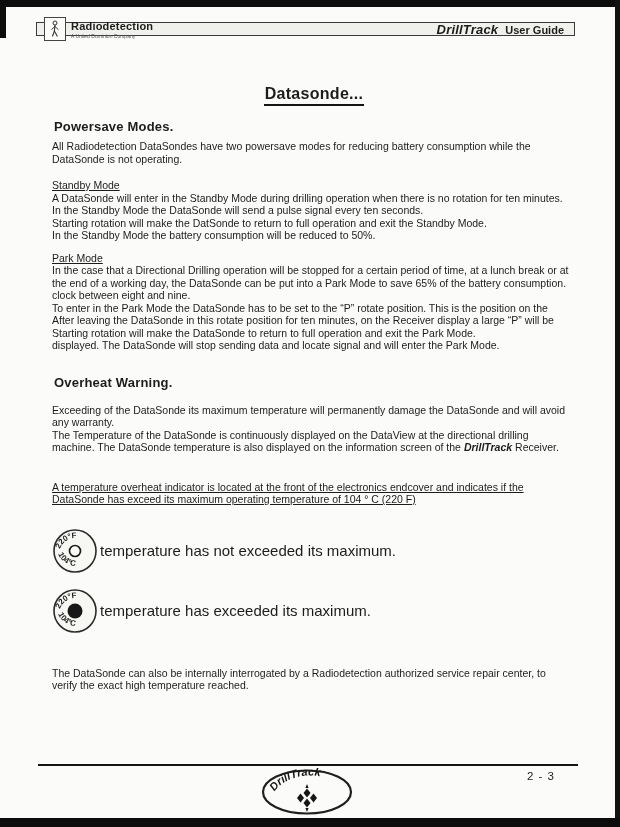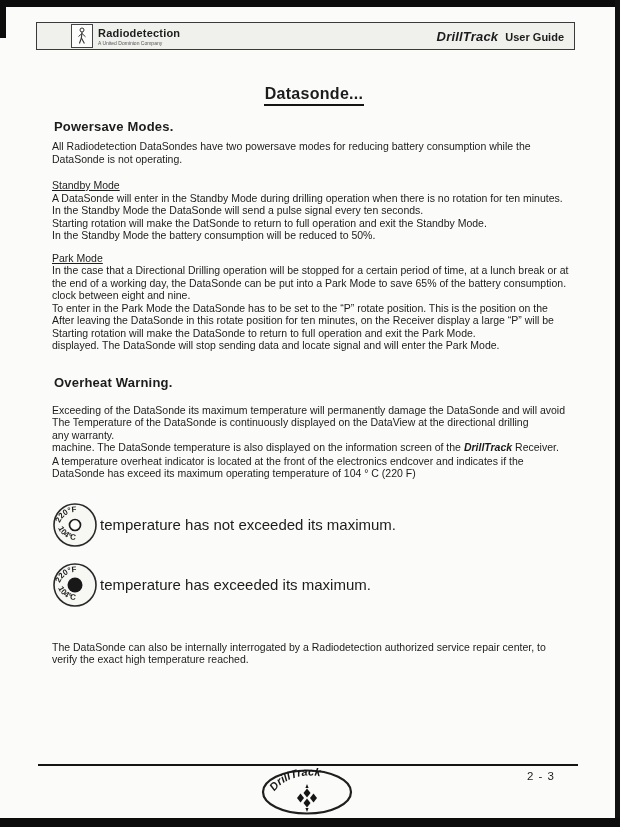--- a/index.html
+++ b/index.html
@@ -13,24 +13,24 @@
     background:#fbfbf9;color:#1c1c1c;
   }
   
   .bar-top{position:absolute;top:0;left:0;width:620px;height:7px;background:#0c0c0c;}
   .bar-bottom{position:absolute;bottom:0;left:0;width:620px;height:9px;background:#0c0c0c;}
   .bar-right{position:absolute;top:0;right:0;width:5px;height:827px;background:#121212;}
   .bar-left-top{position:absolute;top:0;left:0;width:6px;height:38px;background:#0c0c0c;}
 
   
   .header-box{
-    position:absolute;left:36px;top:22px;width:539px;height:28px;
+    position:absolute;left:36px;top:22px;width:539px;height:14px;
     background:#f0f0ed;border:1px solid #3a3a3a;
     display:flex;align-items:center;justify-content:space-between;
-    padding:0 10px 0 34px;box-sizing:border-box;
+    padding:0 10px 0 7px;box-sizing:border-box;
   }
   .brand-block{display:flex;align-items:center;gap:5px;}
   .logo-box{
     width:20px;height:22px;background:#fdfdfc;border:1px solid #444;
     display:flex;align-items:center;justify-content:center;
   }
   .brand-name{font-size:11px;font-weight:bold;letter-spacing:.2px;line-height:12px;}
   .brand-sub{font-size:5px;color:#555;line-height:6px;margin-top:1px;}
   .guide-block{display:flex;align-items:baseline;gap:7px;}
   .product-name{font-size:13px;font-weight:bold;font-style:italic;letter-spacing:.2px;}
@@ -49,21 +49,21 @@
   .tline{font-size:10.5px;line-height:12.5px;white-space:nowrap;}
   .intro{margin-top:6px;}
   .subhead{
     font-size:10.5px;line-height:12.5px;text-decoration:underline;
     margin-top:14px;
   }
   .subhead.park{margin-top:10px;}
   .warn-block{margin-top:14px;}
   .mixed-line{font-size:10.5px;line-height:12.5px;white-space:nowrap;}
   .mixed-line .bold-italic{font-weight:bold;font-style:italic;}
-  .ind-para{margin-top:1px;}
+  .ind-para{margin-top:27px;text-decoration:underline;}
   .indicator-row{display:flex;align-items:center;margin-top:22px;height:46px;}
   .indicator-row.second{margin-top:14px;}
   .indicator-label{font-size:15px;margin-left:2px;}
   .service-para{margin-top:33px;}
 
   
   .footer-rule{position:absolute;left:38px;top:764px;width:540px;height:2px;background:#141414;}
   .footer-logo{position:absolute;left:259px;top:768px;}
   .page-number{position:absolute;left:527px;top:770px;font-size:11.5px;letter-spacing:1px;}
 </style>
@@ -130,22 +130,22 @@
         <div class="tline">After leaving the DataSonde in this rotate position for ten minutes, on the Receiver display a large “P” will be</div>
         <div class="tline">Starting rotation will make the DataSonde to return to full operation and exit the Park Mode.</div>
         <div class="tline">displayed. The DataSonde will stop sending data and locate signal and will enter the Park Mode.</div>
       </div>
 
     <div class="h2 overheat-h">Overheat Warning.</div>
 
     <div class="tblock warn-block">
       <div>
           <div class="tline">Exceeding of the DataSonde its maximum temperature will permanently damage the DataSonde and will avoid</div>
+          <div class="tline">any warranty.</div>
           <div class="tline">The Temperature of the DataSonde is continuously displayed on the DataView at the directional drilling</div>
-          <div class="tline">any warranty.</div>
         </div>
       <div class="mixed-line"><span>machine. The DataSonde temperature is also displayed on the information screen of the </span><span class="bold-italic">DrillTrack</span><span> Receiver.</span></div>
     </div>
 
     <div class="tblock ind-para">
         <div class="tline">A temperature overheat indicator is located at the front of the electronics endcover and indicates if the</div>
         <div class="tline">DataSonde has exceed its maximum operating temperature of 104 ° C (220 F)</div>
       </div>
 
     <div class="indicator-row">

